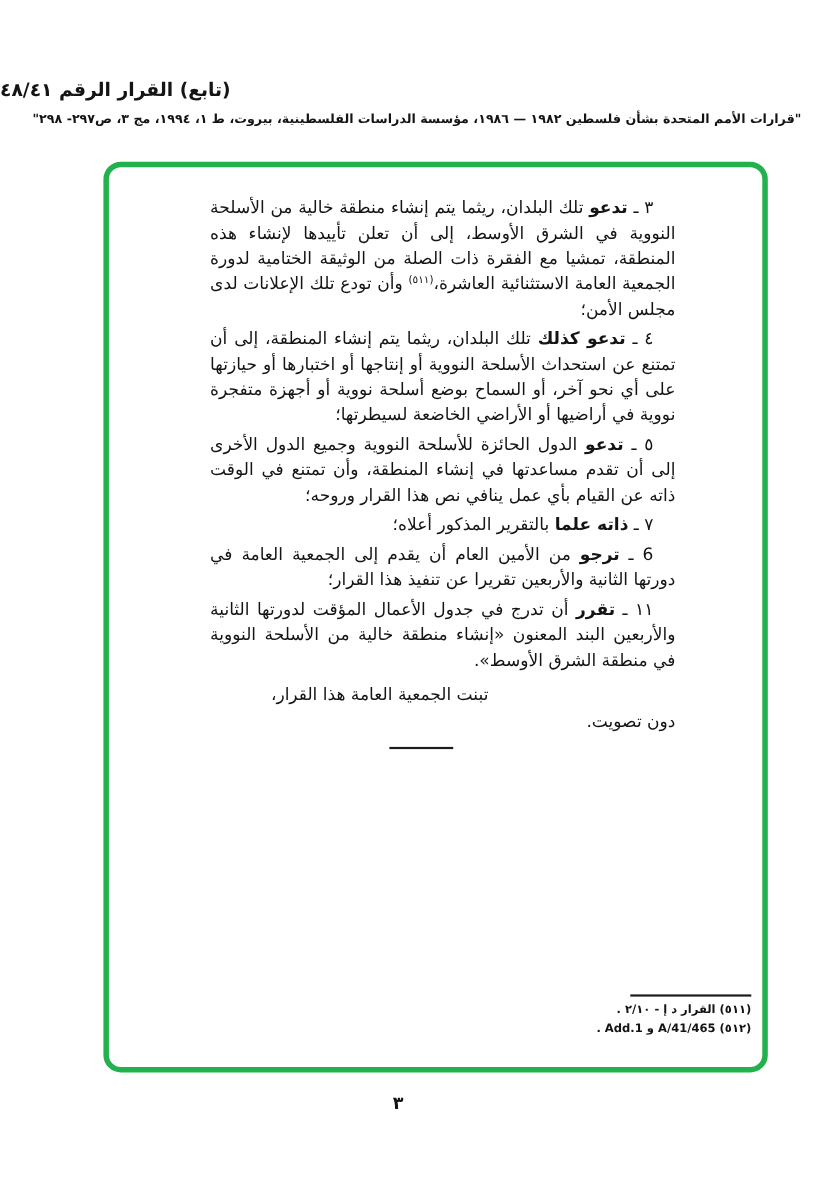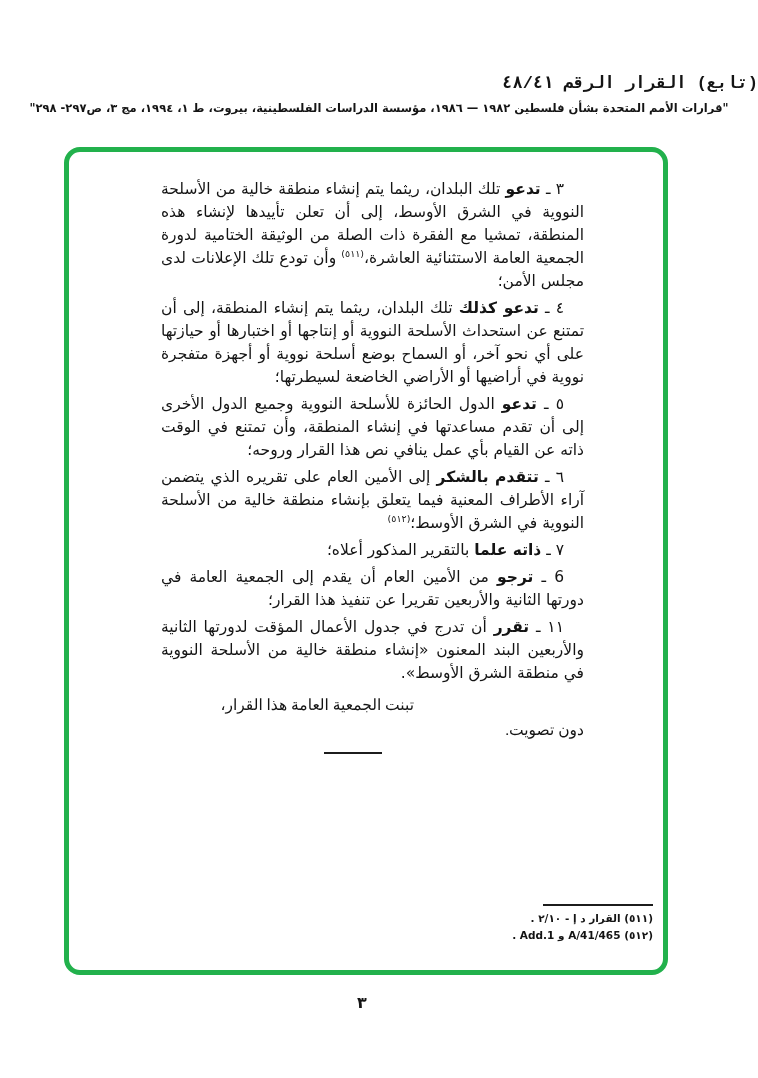--- a/index.html
+++ b/index.html
@@ -2,40 +2,40 @@
 <html lang="ar"><head>
 <meta charset="utf-8">
 <style>
   html,body{margin:0;padding:0;}
   body{
     width:758px;height:1078px;position:relative;background:#ffffff;
     font-family:"DejaVu Sans", sans-serif;color:#141414;overflow:hidden;
   }
   .sheet{position:absolute;inset:0;}
   .doc-title{
-    position:absolute;top:72px;left:0;right:0;margin:0;text-align:right;
-    direction:rtl;font-size:17px;font-weight:bold;letter-spacing:0;font-family:Liberation Mono, monospace;
+    position:absolute;top:72px;left:0;right:0;margin:0;text-align:left;
+    direction:rtl;font-size:17px;font-weight:bold;letter-spacing:0;
   }
   .source-line{
     position:absolute;top:101px;left:0;right:0;text-align:center;direction:rtl;
     font-size:11.5px;font-weight:bold;white-space:nowrap;
   }
   .greenbox{
-    position:absolute;left:64px;top:147px;width:604px;height:828px;
+    position:absolute;left:94px;top:147px;width:604px;height:828px;
     box-sizing:border-box;border:5px solid #22b14c;border-radius:16px;background:#fff;
   }
   .column{
     position:absolute;top:26px;right:79px;width:423px;direction:rtl;
     text-align:justify;font-size:15.5px;line-height:23px;
   }
   p.para{margin:0 0 4px 0;text-indent:20px;}
   p.para b{font-weight:bold;}
   .fnref{font-size:9.5px;vertical-align:super;line-height:0;}
   .closing{margin-top:7px;}
-  .closing-line{white-space:nowrap;text-align:right;font-size:15.5px;line-height:25px;font-family:Liberation Serif, serif;}
+  .closing-line{white-space:nowrap;text-align:right;font-size:15.5px;line-height:25px;}
   .cl-0{margin-right:170px;}
   .cl-1{margin-right:180px;}
   .cl-2{}
   .closing-rule{width:58px;height:2px;background:#1c1c1c;margin:10px 202px 0 0;}
   .footnotes{
     position:absolute;top:752px;right:10px;direction:rtl;text-align:right;
     font-size:10.5px;line-height:15px;font-weight:bold;
   }
   .fn-rule{width:110px;height:2px;background:#1c1c1c;margin:0 0 5px 0;}
   .fn-line{white-space:nowrap;margin-bottom:2px;}
@@ -54,21 +54,20 @@
   <div class="greenbox">
 
     <div class="column">
 
       <p class="para"><span>٣</span><span> ـ </span><b>تدعو</b><span> تلك البلدان، ريثما يتم إنشاء منطقة خالية من الأسلحة النووية في الشرق الأوسط، إلى أن تعلن تأييدها لإنشاء هذه المنطقة، تمشيا مع الفقرة ذات الصلة من الوثيقة الختامية لدورة الجمعية العامة الاستثنائية العاشرة،</span><sup class="fnref">(٥١١)</sup><span> وأن تودع تلك الإعلانات لدى مجلس الأمن؛</span></p>
 
       <p class="para"><span>٤</span><span> ـ </span><b>تدعو كذلك</b><span> تلك البلدان، ريثما يتم إنشاء المنطقة، إلى أن تمتنع عن استحداث الأسلحة النووية أو إنتاجها أو اختبارها أو حيازتها على أي نحو آخر، أو السماح بوضع أسلحة نووية أو أجهزة متفجرة نووية في أراضيها أو الأراضي الخاضعة لسيطرتها؛</span><sup class="fnref"></sup><span></span></p>
 
       <p class="para"><span>٥</span><span> ـ </span><b>تدعو</b><span> الدول الحائزة للأسلحة النووية وجميع الدول الأخرى إلى أن تقدم مساعدتها في إنشاء المنطقة، وأن تمتنع في الوقت ذاته عن القيام بأي عمل ينافي نص هذا القرار وروحه؛</span><sup class="fnref"></sup><span></span></p>
 
-      <p class="para"><span>٦</span><span> ـ </span><b>تتقدم بالشكر</b><span> إلى الأمين العام على تقريره الذي يتضمن آراء الأطراف المعنية فيما يتعلق بإنشاء منطقة خالية من الأسلحة النووية في الشرق الأوسط؛</span><sup class="fnref">(٥١٢)</sup><span></span></p>
 
       <p class="para"><span>٧</span><span> ـ </span><b>ذاته علما</b><span> بالتقرير المذكور أعلاه؛</span><sup class="fnref"></sup><span></span></p>
 
 
 
       <p class="para"><span>6</span><span> ـ </span><b>ترجو</b><span> من الأمين العام أن يقدم إلى الجمعية العامة في دورتها الثانية والأربعين تقريرا عن تنفيذ هذا القرار؛</span><sup class="fnref"></sup><span></span></p>
 
       <p class="para"><span>١١</span><span> ـ </span><b>تقرر</b><span> أن تدرج في جدول الأعمال المؤقت لدورتها الثانية والأربعين البند المعنون «إنشاء منطقة خالية من الأسلحة النووية في منطقة الشرق الأوسط».</span><sup class="fnref"></sup><span></span></p>
 
       <div class="closing">

